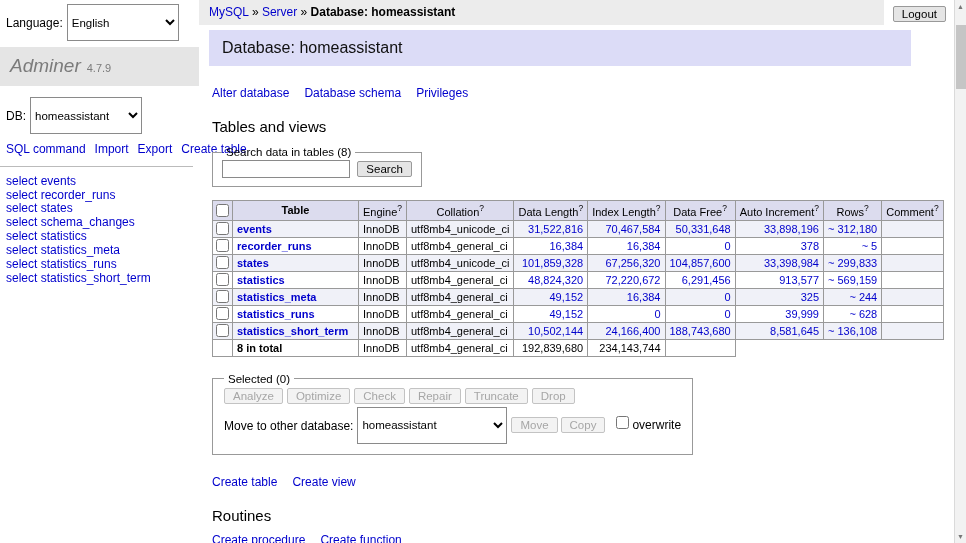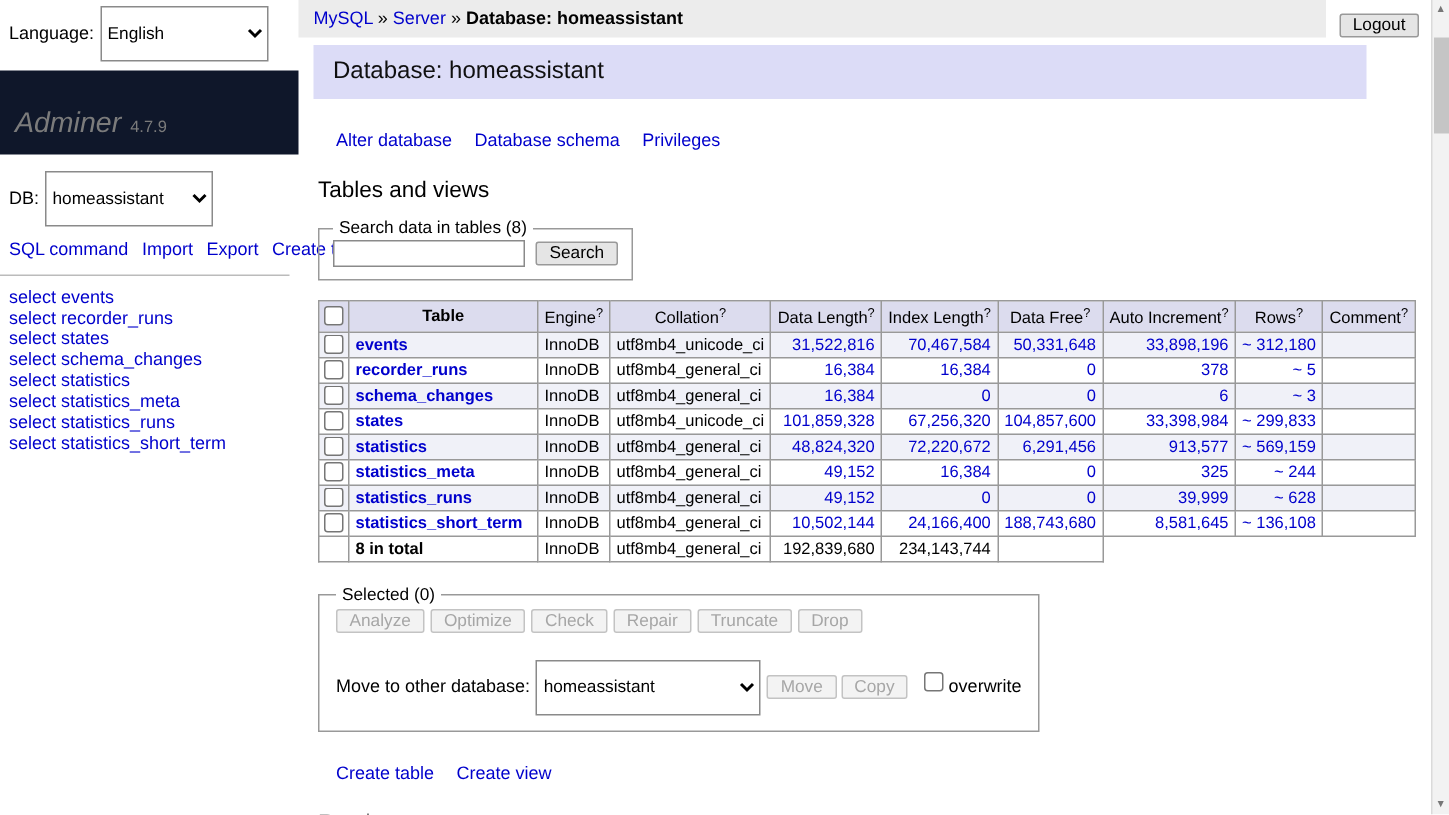--- a/index.html
+++ b/index.html
@@ -24,41 +24,41 @@
     font-family: "Liberation Sans", sans-serif; font-size: 11.5px;
     border: 1px solid #8a8a8a; height: 18px; padding: 1px 3px;
   }
   .page { display: flex; height: 100%; }
 
   
   .sidebar { width: 199px; flex: none; }
   .lang-row { padding: 4px 6px; }
   .lang-row label { margin-right: 4px; }
   .lang-row select { width: 112px; }
-  .brand { background: #0f172a; padding: 25px 10px 9px; margin-top: 2px; }
+  .brand { background: #e5e5e5; padding: 8px 10px 9px; margin-top: 2px; }
   .brand-name { font-style: italic; font-size: 19px; color: #7b7b7b; margin-right: 6px; }
   .brand-ver { font-size: 11px; color: #7b7b7b; }
   .db-row { margin: 11px 6px 8px; }
   .db-row label { margin-right: 4px; }
   .db-row select { width: 112px; }
   .side-actions { margin: 8px 6px 4px; width: 152px; line-height: 1.3; }
   .side-actions a { margin-right: 9px; white-space: nowrap; }
   hr.side-divider { border: none; border-top: 1px solid #bbb; margin: 8px 6px 8px 0; }
   .table-links { margin: 4px 6px; }
   .table-links a { display: block; line-height: 1.16; white-space: nowrap; }
 
   
   main { flex: 1; min-width: 0; }
-  .main-top { display: flex; align-items: flex-end; }
+  .main-top { display: flex; align-items: center; }
   .breadcrumb { flex: 1; background: #ececec; padding: 5px 10px; height: 25px; line-height: 15px; margin-right: 9px; }
   .breadcrumb .sep { color: #000; }
   .logout { padding: 3px 20px 0 0; }
   .h2band { margin: 5px 55px 0 10px; background: #dcdcf7; font-weight: normal; font-size: 16px; padding: 9px 13px; color: #101010; }
   .content { margin-left: 13px; }
-  .dblinks { margin: 20px 12px 0; }
+  .dblinks { margin: 20px 0 0; }
   .dblinks a { margin-right: 15px; }
   h3 { font-size: 15px; font-weight: normal; margin: 18px 0 9px; }
 
   fieldset { border: 1px solid #999; margin: 0; }
   legend { padding: 0 4px; font-size: 11.5px; }
   .search-fs { display: inline-block; padding: 2px 9px 8px; margin-top: 2px; }
   .search-fs input { width: 128px; margin-right: 4px; }
 
   table.db-tables { border-collapse: collapse; margin-top: 13px; font-size: 11px; }
   .db-tables th, .db-tables td {
@@ -75,21 +75,21 @@
   .db-tables td.num { text-align: right; }
   .db-tables tr.total th { text-align: left; font-weight: bold; }
   .db-tables input[type=checkbox] { margin: 0; vertical-align: middle; }
   col.c-eng { min-width: 46px; } col.c-coll { min-width: 92px; }
   col.c-dl { min-width: 72px; } col.c-il { min-width: 74px; }
   col.c-df { min-width: 60px; } col.c-ai { min-width: 80px; }
   col.c-rw { min-width: 58px; } col.c-cm { min-width: 48px; }
 
   .selected-fs { display: inline-block; margin-top: 16px; padding: 3px 11px 10px; min-width: 392px; }
   .btn-row button { margin-right: 4px; }
-  .move-row { margin-top: 18px; font-size: 12px; }
+  .move-row { margin-top: 3px; font-size: 12px; }
   .move-row select { width: 150px; margin: 0 4px; }
   .move-row button { margin-right: 3px; }
   .move-row label { margin-left: 4px; }
 
   
   .vscroll { position: absolute; top: 0; right: 0; width: 12px; height: 543px; background: #f2f2f2; border-left: 1px solid #dadada; }
   .varrow { position: absolute; left: 0; width: 100%; height: 13px; text-align: center; font-size: 7px; color: #777; line-height: 13px; }
   .varrow.up { top: 0; } .varrow.down { bottom: 0; }
   .vthumb { position: absolute; top: 25px; left: 1px; width: 10px; height: 64px; background: #c5c5c5; }
 </style>
@@ -190,32 +190,20 @@
               <td>utf8mb4_general_ci</td>
               <td class="num"><a href="#">16,384</a></td>
               <td class="num"><a href="#">16,384</a></td>
               <td class="num"><a href="#">0</a></td>
               <td class="num"><a href="#">378</a></td>
               <td class="num"><a href="#">~ 5</a></td>
               <td></td>
             </tr>
             <tr>
               <td class="chk"><input type="checkbox" style=""></td>
-              <th class="name"><a href="#">schema_changes</a></th>
-              <td>InnoDB</td>
-              <td>utf8mb4_general_ci</td>
-              <td class="num"><a href="#">16,384</a></td>
-              <td class="num"><a href="#">0</a></td>
-              <td class="num"><a href="#">0</a></td>
-              <td class="num"><a href="#">6</a></td>
-              <td class="num"><a href="#">~ 3</a></td>
-              <td></td>
-            </tr>
-            <tr>
-              <td class="chk"><input type="checkbox" style=""></td>
               <th class="name"><a href="#">states</a></th>
               <td>InnoDB</td>
               <td>utf8mb4_unicode_ci</td>
               <td class="num"><a href="#">101,859,328</a></td>
               <td class="num"><a href="#">67,256,320</a></td>
               <td class="num"><a href="#">104,857,600</a></td>
               <td class="num"><a href="#">33,398,984</a></td>
               <td class="num"><a href="#">~ 299,833</a></td>
               <td></td>
             </tr>

